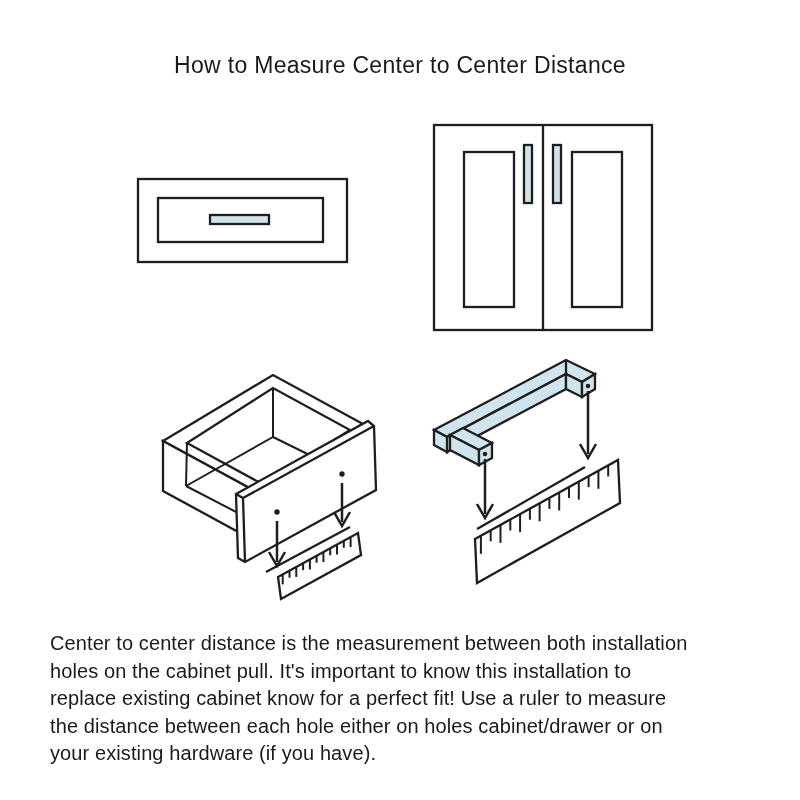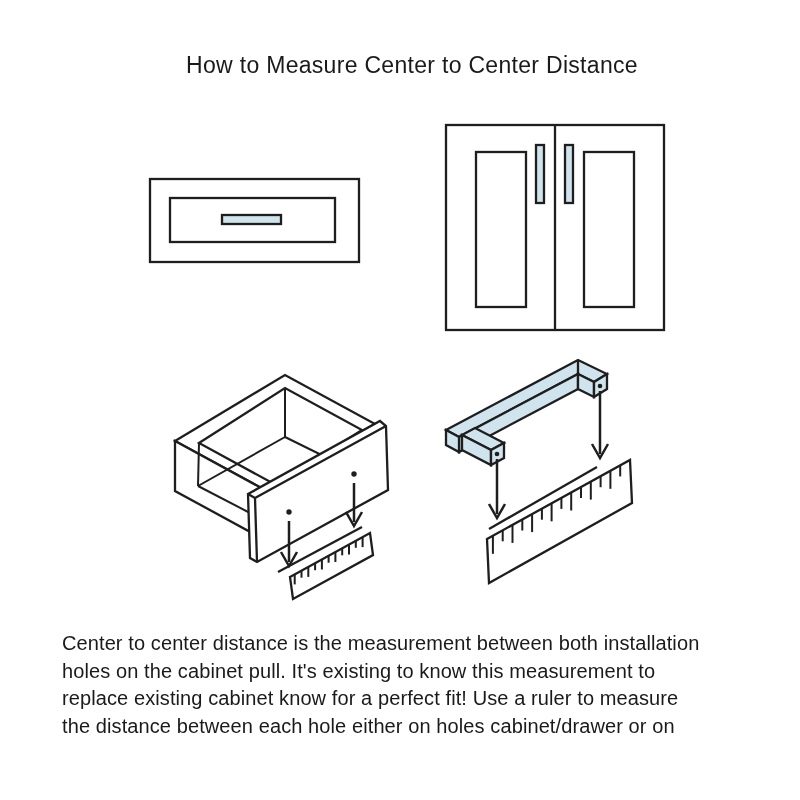--- a/index.html
+++ b/index.html
@@ -1,17 +1,17 @@
 <!DOCTYPE html>
 <html><head>
 <meta charset="utf-8">
 <style>
   html,body{margin:0;padding:0;}
   body{font-family:"Liberation Sans","DejaVu Sans",sans-serif;}
-  #canvas{position:relative;width:692px;height:800px;background:#ffffff;overflow:hidden;margin-left:12px;}
+  #canvas{position:relative;width:692px;height:800px;background:#ffffff;overflow:hidden;}
   .title{position:absolute;top:52px;left:0;width:800px;text-align:center;
          font-size:23px;font-weight:500;letter-spacing:.3px;color:#1a1a1a;}
   .bodytext{position:absolute;left:50px;top:630px;width:708px;
             font-size:20px;line-height:27.5px;color:#1a1a1a;letter-spacing:.1px;}
   .bodytext div{white-space:nowrap;}
   svg{position:absolute;left:0;top:0;}
   .ln{fill:none;stroke:#1e1e1e;stroke-width:2.3;stroke-linejoin:miter;}
   .thin{fill:none;stroke:#1e1e1e;stroke-width:2;}
   .wfill{fill:#ffffff;stroke:#1e1e1e;stroke-width:2.3;stroke-linejoin:miter;}
   .bfill{fill:#cfe4ec;stroke:#1e1e1e;stroke-width:2.3;stroke-linejoin:miter;}
@@ -138,18 +138,19 @@
           <line x1="588.6" y1="476.2" x2="588.6" y2="487.2"></line>
           <line x1="598.4" y1="470.8" x2="598.4" y2="488.8"></line>
           <line x1="608.2" y1="465.4" x2="608.2" y2="476.4"></line>
         </g>
       </g>
     </g>
   </svg>
 
   <div class="bodytext">
     <div>Center to center distance is the measurement between both installation</div>
-    <div>holes on the cabinet pull. It's existing to know this measurement to</div>
+    <div>holes on the cabinet pull. It's important to know this installation to</div>
     <div>replace existing cabinet know for a perfect fit! Use a ruler to measure</div>
     <div>the distance between each hole either on holes cabinet/drawer or on</div>
+    <div>your existing hardware (if you have).</div>
   </div>
 
 </div>
 
 </body></html>

